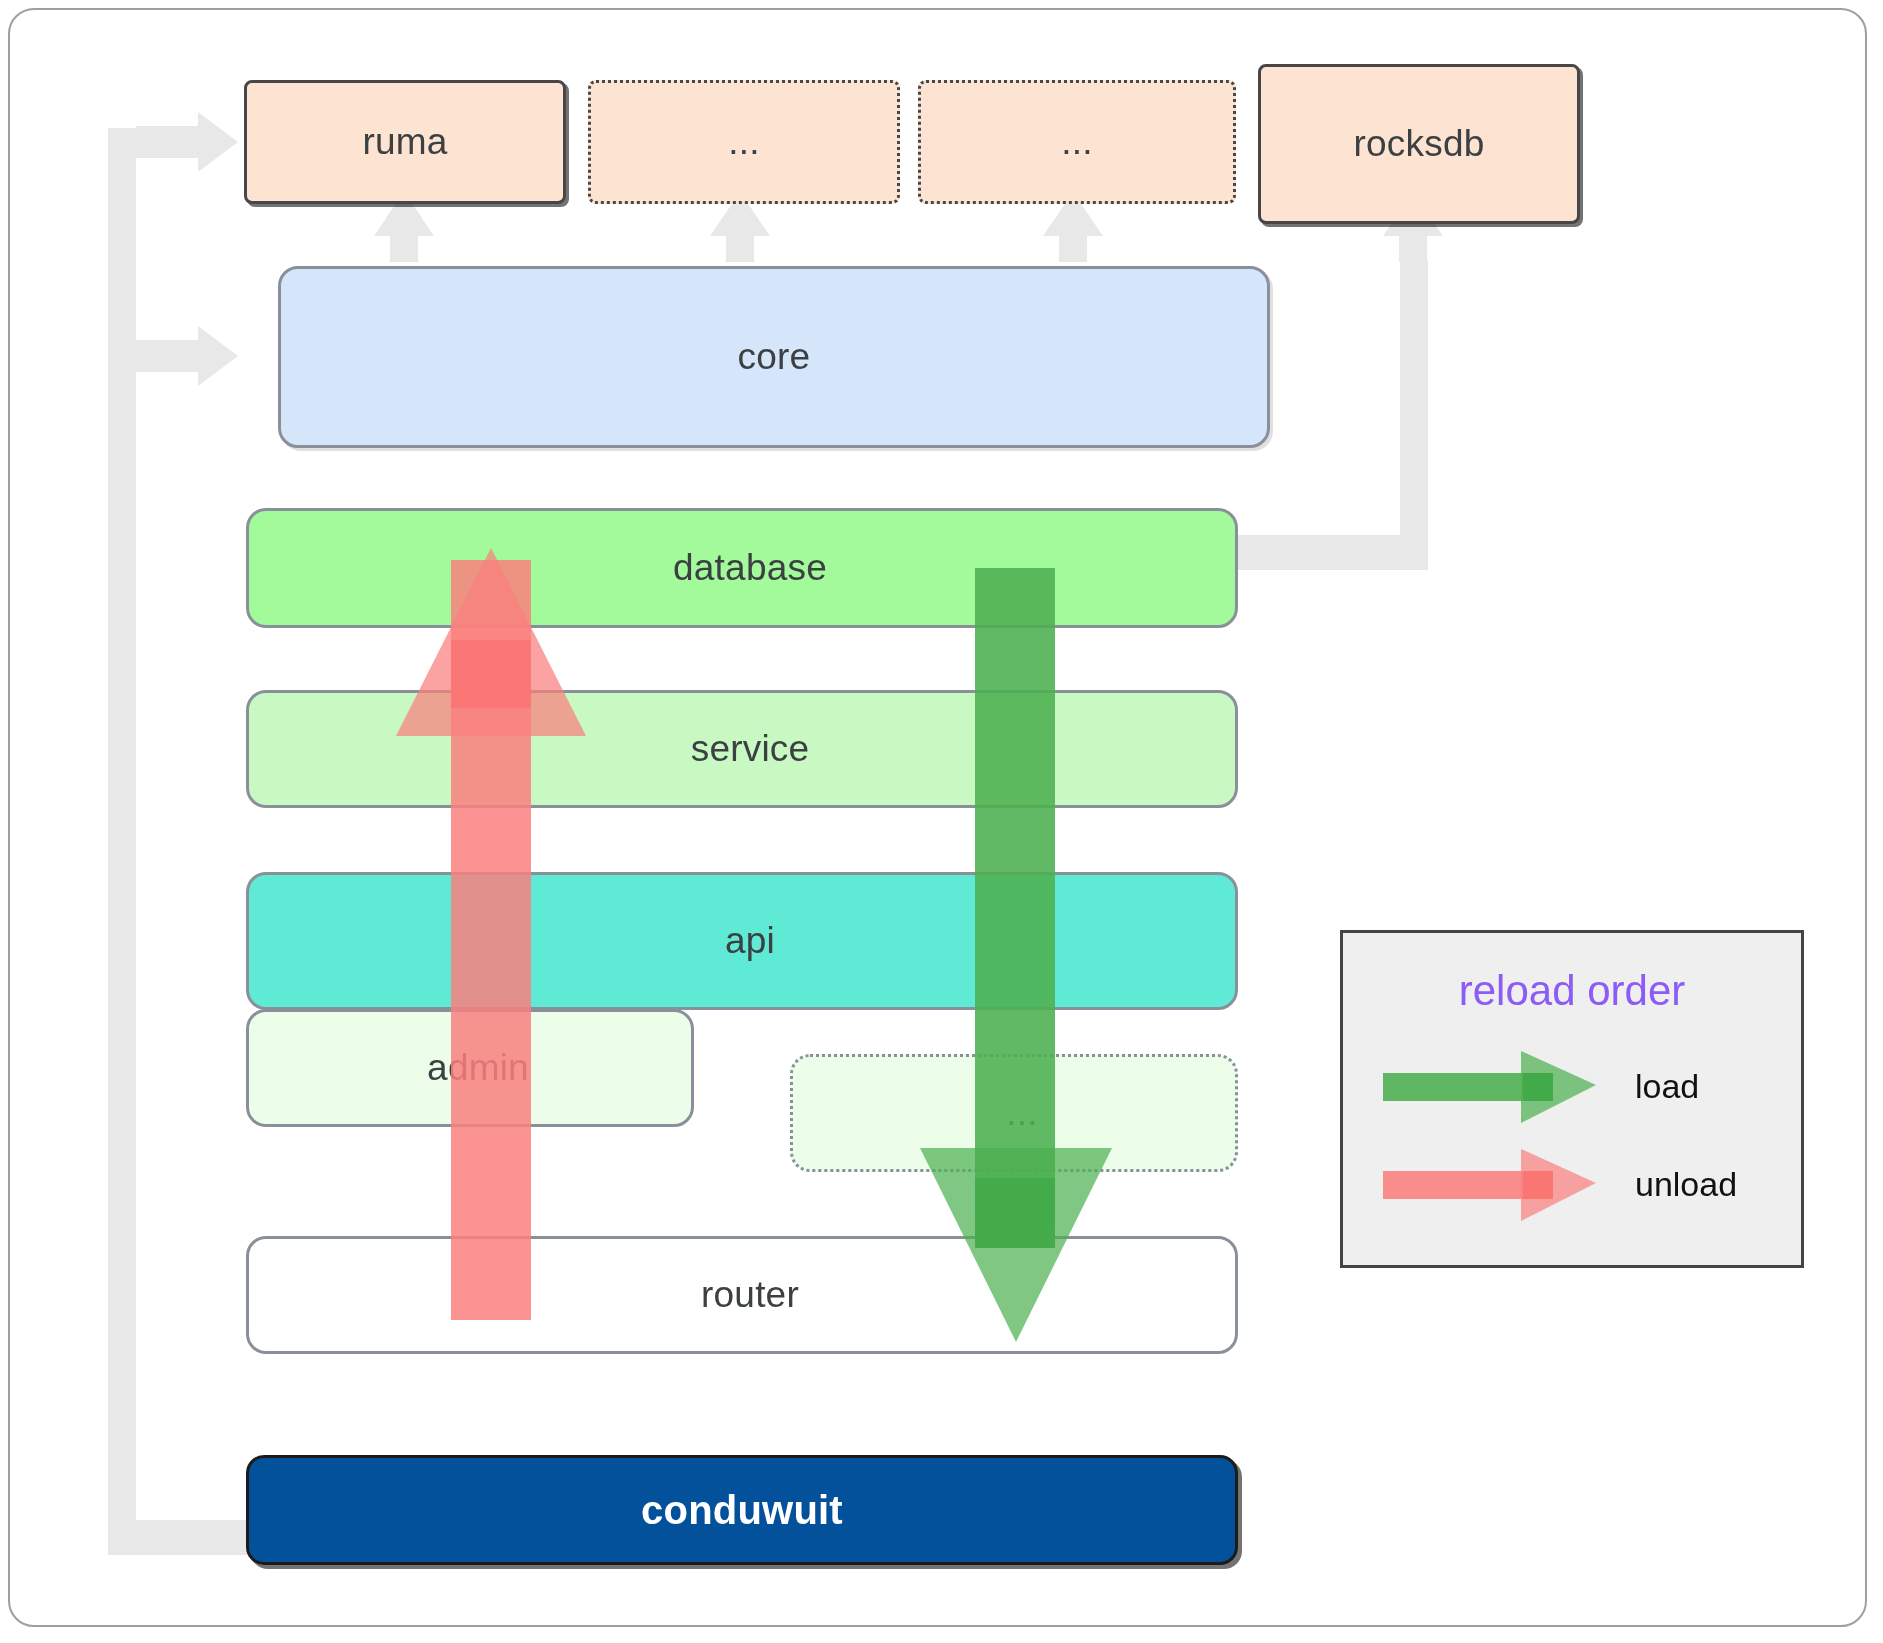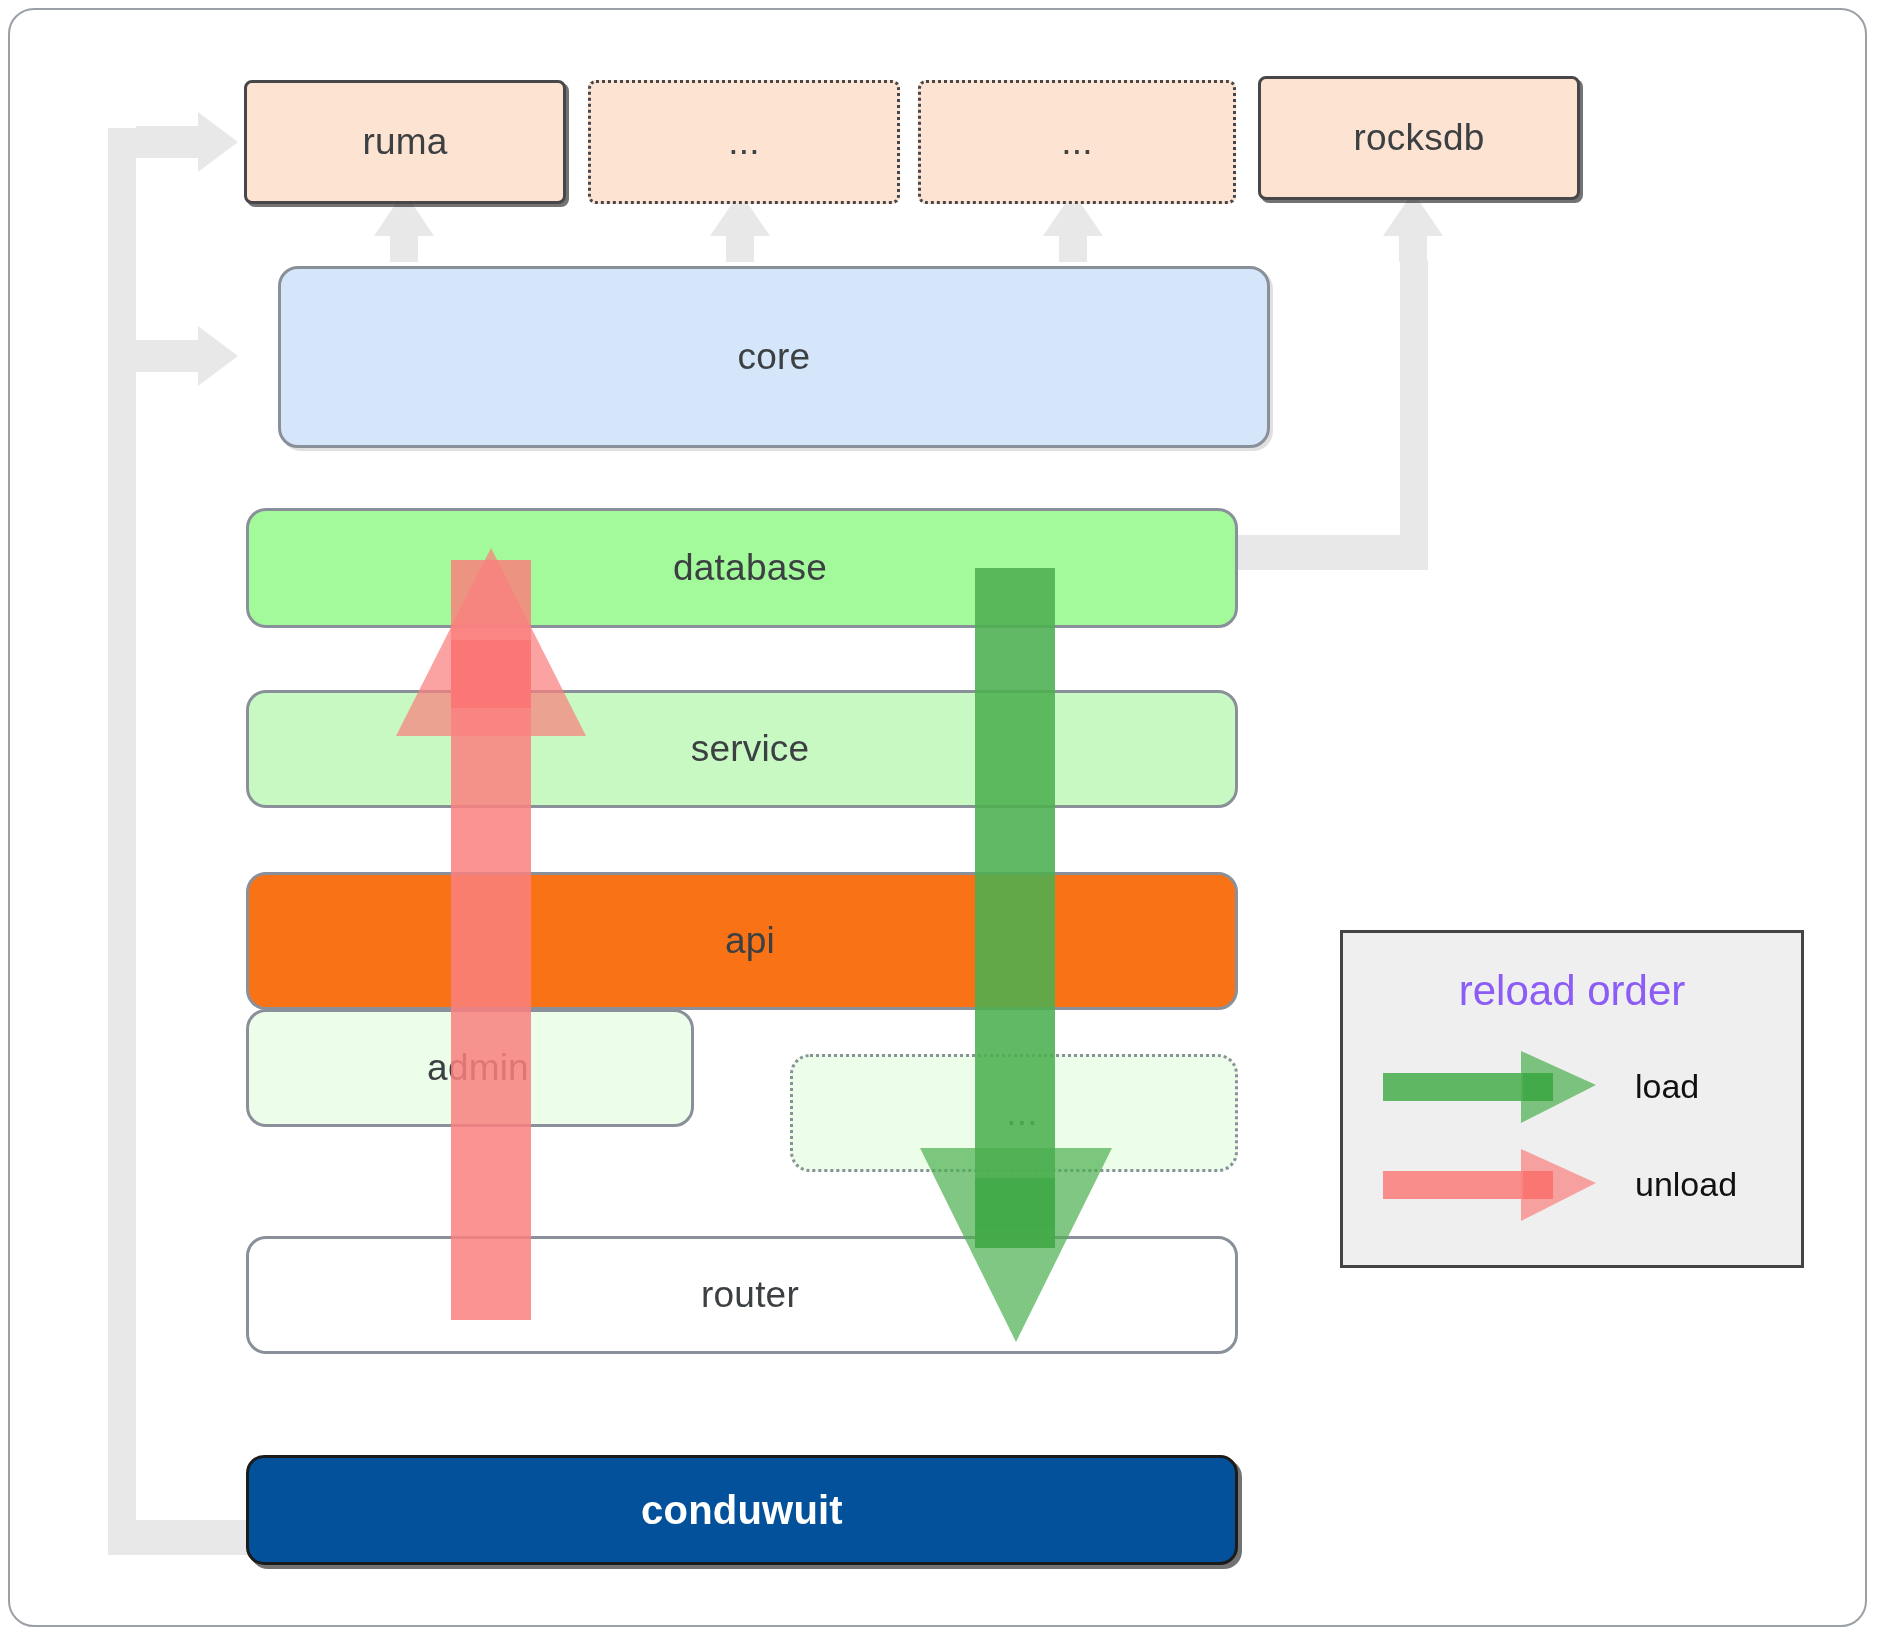--- a/index.html
+++ b/index.html
@@ -142,37 +142,37 @@
   </div>
 
   <div class="box dep dotted" style="left:588px; top:80px; width:312px; height:124px;">
     <span class="lbl">...</span>
   </div>
 
   <div class="box dep dotted" style="left:918px; top:80px; width:318px; height:124px;">
     <span class="lbl">...</span>
   </div>
 
-  <div class="box dep" style="left:1258px; top:76px; width:322px; height:124px;">
+  <div class="box dep" style="left:1258px; top:64px; width:322px; height:160px;">
     <span class="lbl">rocksdb</span>
   </div>
 
   <div class="box core" style="left:246px; top:266px; width:992px; height:182px;margin-left:32px;">
     <span class="lbl">core</span>
   </div>
 
   <div class="box layer" style="left:246px; top:508px; width:992px; height:120px; background:#a2fa9b;">
     <span class="lbl">database</span>
   </div>
 
   <div class="box layer" style="left:246px; top:690px; width:992px; height:118px; background:#c8f9c2;">
     <span class="lbl">service</span>
   </div>
 
-  <div class="box layer" style="left:246px; top:872px; width:992px; height:138px; background:#f97316;">
+  <div class="box layer" style="left:246px; top:872px; width:992px; height:138px; background:#5eead4;">
     <span class="lbl">api</span>
   </div>
 
   <div class="box layer" style="left:246px; top:1009px; width:448px; height:118px; background:#ecfde9;">
     <span class="lbl">admin</span>
   </div>
 
   <div class="box layer dotted" style="left:790px; top:1054px; width:448px; height:118px; background:#ecfde9;">
     <span class="lbl">...</span>
   </div>

